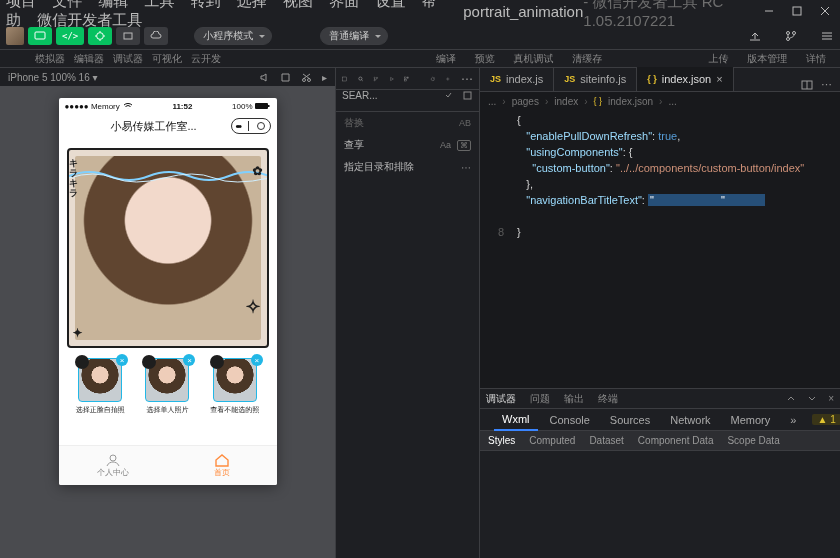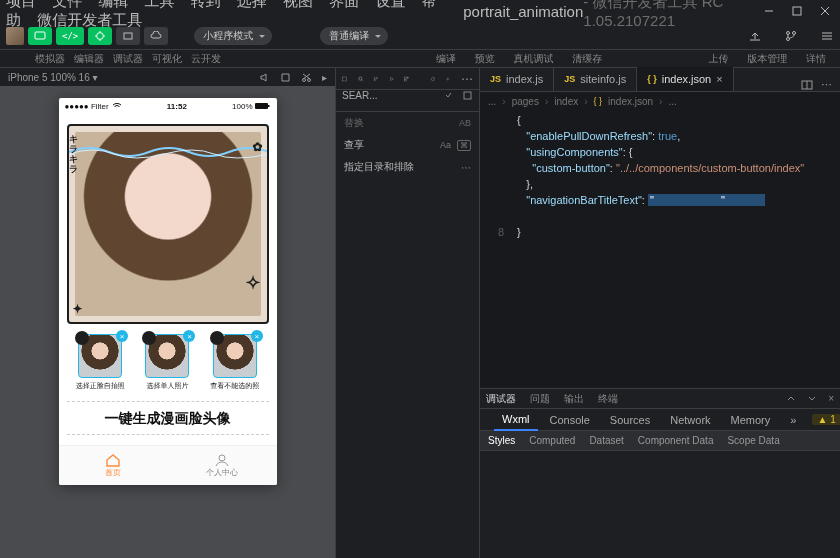--- a/index.html
+++ b/index.html
@@ -251,30 +251,39 @@
             <circle cx="3" cy="8" r="1.5" fill="none" stroke="#999"></circle>
             <circle cx="8" cy="8" r="1.5" fill="none" stroke="#999"></circle>
             <path d="M2 2l7 5M9 2l-7 5" stroke="#999"></path>
           </svg>
         <span style="color:#999">▸</span>
       </div>
     </div>
     <div class="phone-wrap">
       <div class="phone">
         <div class="status">
-          <span>●●●●● Filter</span>
+          <span>●●●●● Memory</span>
           <svg width="10" height="8" viewBox="0 0 10 8" style="margin-left:3px">
               <path d="M1 3a6 6 0 018 0M2.5 4.5a4 4 0 015 0M5 6.5l.1.1" stroke="#111" fill="none"></path>
             </svg>
           <span class="mid">11:52</span>
           <span>100%</span>
           <svg width="16" height="8" viewBox="0 0 16 8" style="margin-left:2px">
               <rect x="0" y="1" width="13" height="6" rx="1" fill="#111"></rect>
               <rect x="13" y="3" width="1.5" height="2" fill="#111"></rect>
             </svg>
+        </div>
+        <div class="navbar">
+          <span style="width:12px;color:#fff">○</span>
+          <span class="title">小易传媒工作室...</span>
+          <div class="capsule">
+            <span style="font-size:10px;letter-spacing:-2px">•••</span>
+            <span style="width:1px;height:10px;background:#333"></span>
+            <span class="caphome"></span>
+          </div>
         </div>
         <div class="content">
           <div class="frame">
             <div class="portrait"></div>
             <svg class="lightning" viewBox="0 0 200 16">
                 <path d="M0 8 Q20 0 40 8 T80 8 T120 8 T160 8 T200 8" stroke="#7fd0ff" stroke-width="2" fill="none"></path>
                 <path d="M0 10 Q25 2 45 10 T95 10 T145 10 T200 10" stroke="#cfeeff" stroke-width="1" fill="none"></path>
               </svg>
             <span class="deco" style="left:-2px;top:2px;writing-mode:vertical-rl;font-size:9px">キラキラ</span>
             <span class="deco" style="right:4px;top:14px">✿</span>
@@ -291,35 +300,34 @@
                 <div class="timg"></div>
                 <div class="cls">×</div>
                 <div class="tl">选择单人照片</div>
               </div>
             <div class="thumb">
                 <div class="timg"></div>
                 <div class="cls">×</div>
                 <div class="tl">查看不能选的照</div>
               </div>
           </div>
-          <div class="slogan">一键生成漫画脸头像</div>
         </div>
         <div class="tabbar">
-          <div class="tab active">
-            <svg class="tabs-ic" viewBox="0 0 16 14">
-                <path d="M2 7l6-5 6 5v6H2z" fill="none" stroke="#ff8c3e" stroke-width="1.4"></path>
-              </svg>
-            <span>首页</span>
-          </div>
           <div class="tab">
             <svg class="tabs-ic" viewBox="0 0 16 14">
                 <circle cx="8" cy="5" r="3" fill="none" stroke="#999"></circle>
                 <path d="M2 13c1-3 4-4 6-4s5 1 6 4" fill="none" stroke="#999"></path>
               </svg>
             <span>个人中心</span>
+          </div>
+          <div class="tab active">
+            <svg class="tabs-ic" viewBox="0 0 16 14">
+                <path d="M2 7l6-5 6 5v6H2z" fill="none" stroke="#ff8c3e" stroke-width="1.4"></path>
+              </svg>
+            <span>首页</span>
           </div>
         </div>
       </div>
     </div>
   </div>
 
   <div class="midcol">
     <div class="mid-actionbar">
       <svg class="glyph" viewBox="0 0 14 14">
           <rect x="2" y="2" width="10" height="10" fill="none" stroke="#999"></rect>

